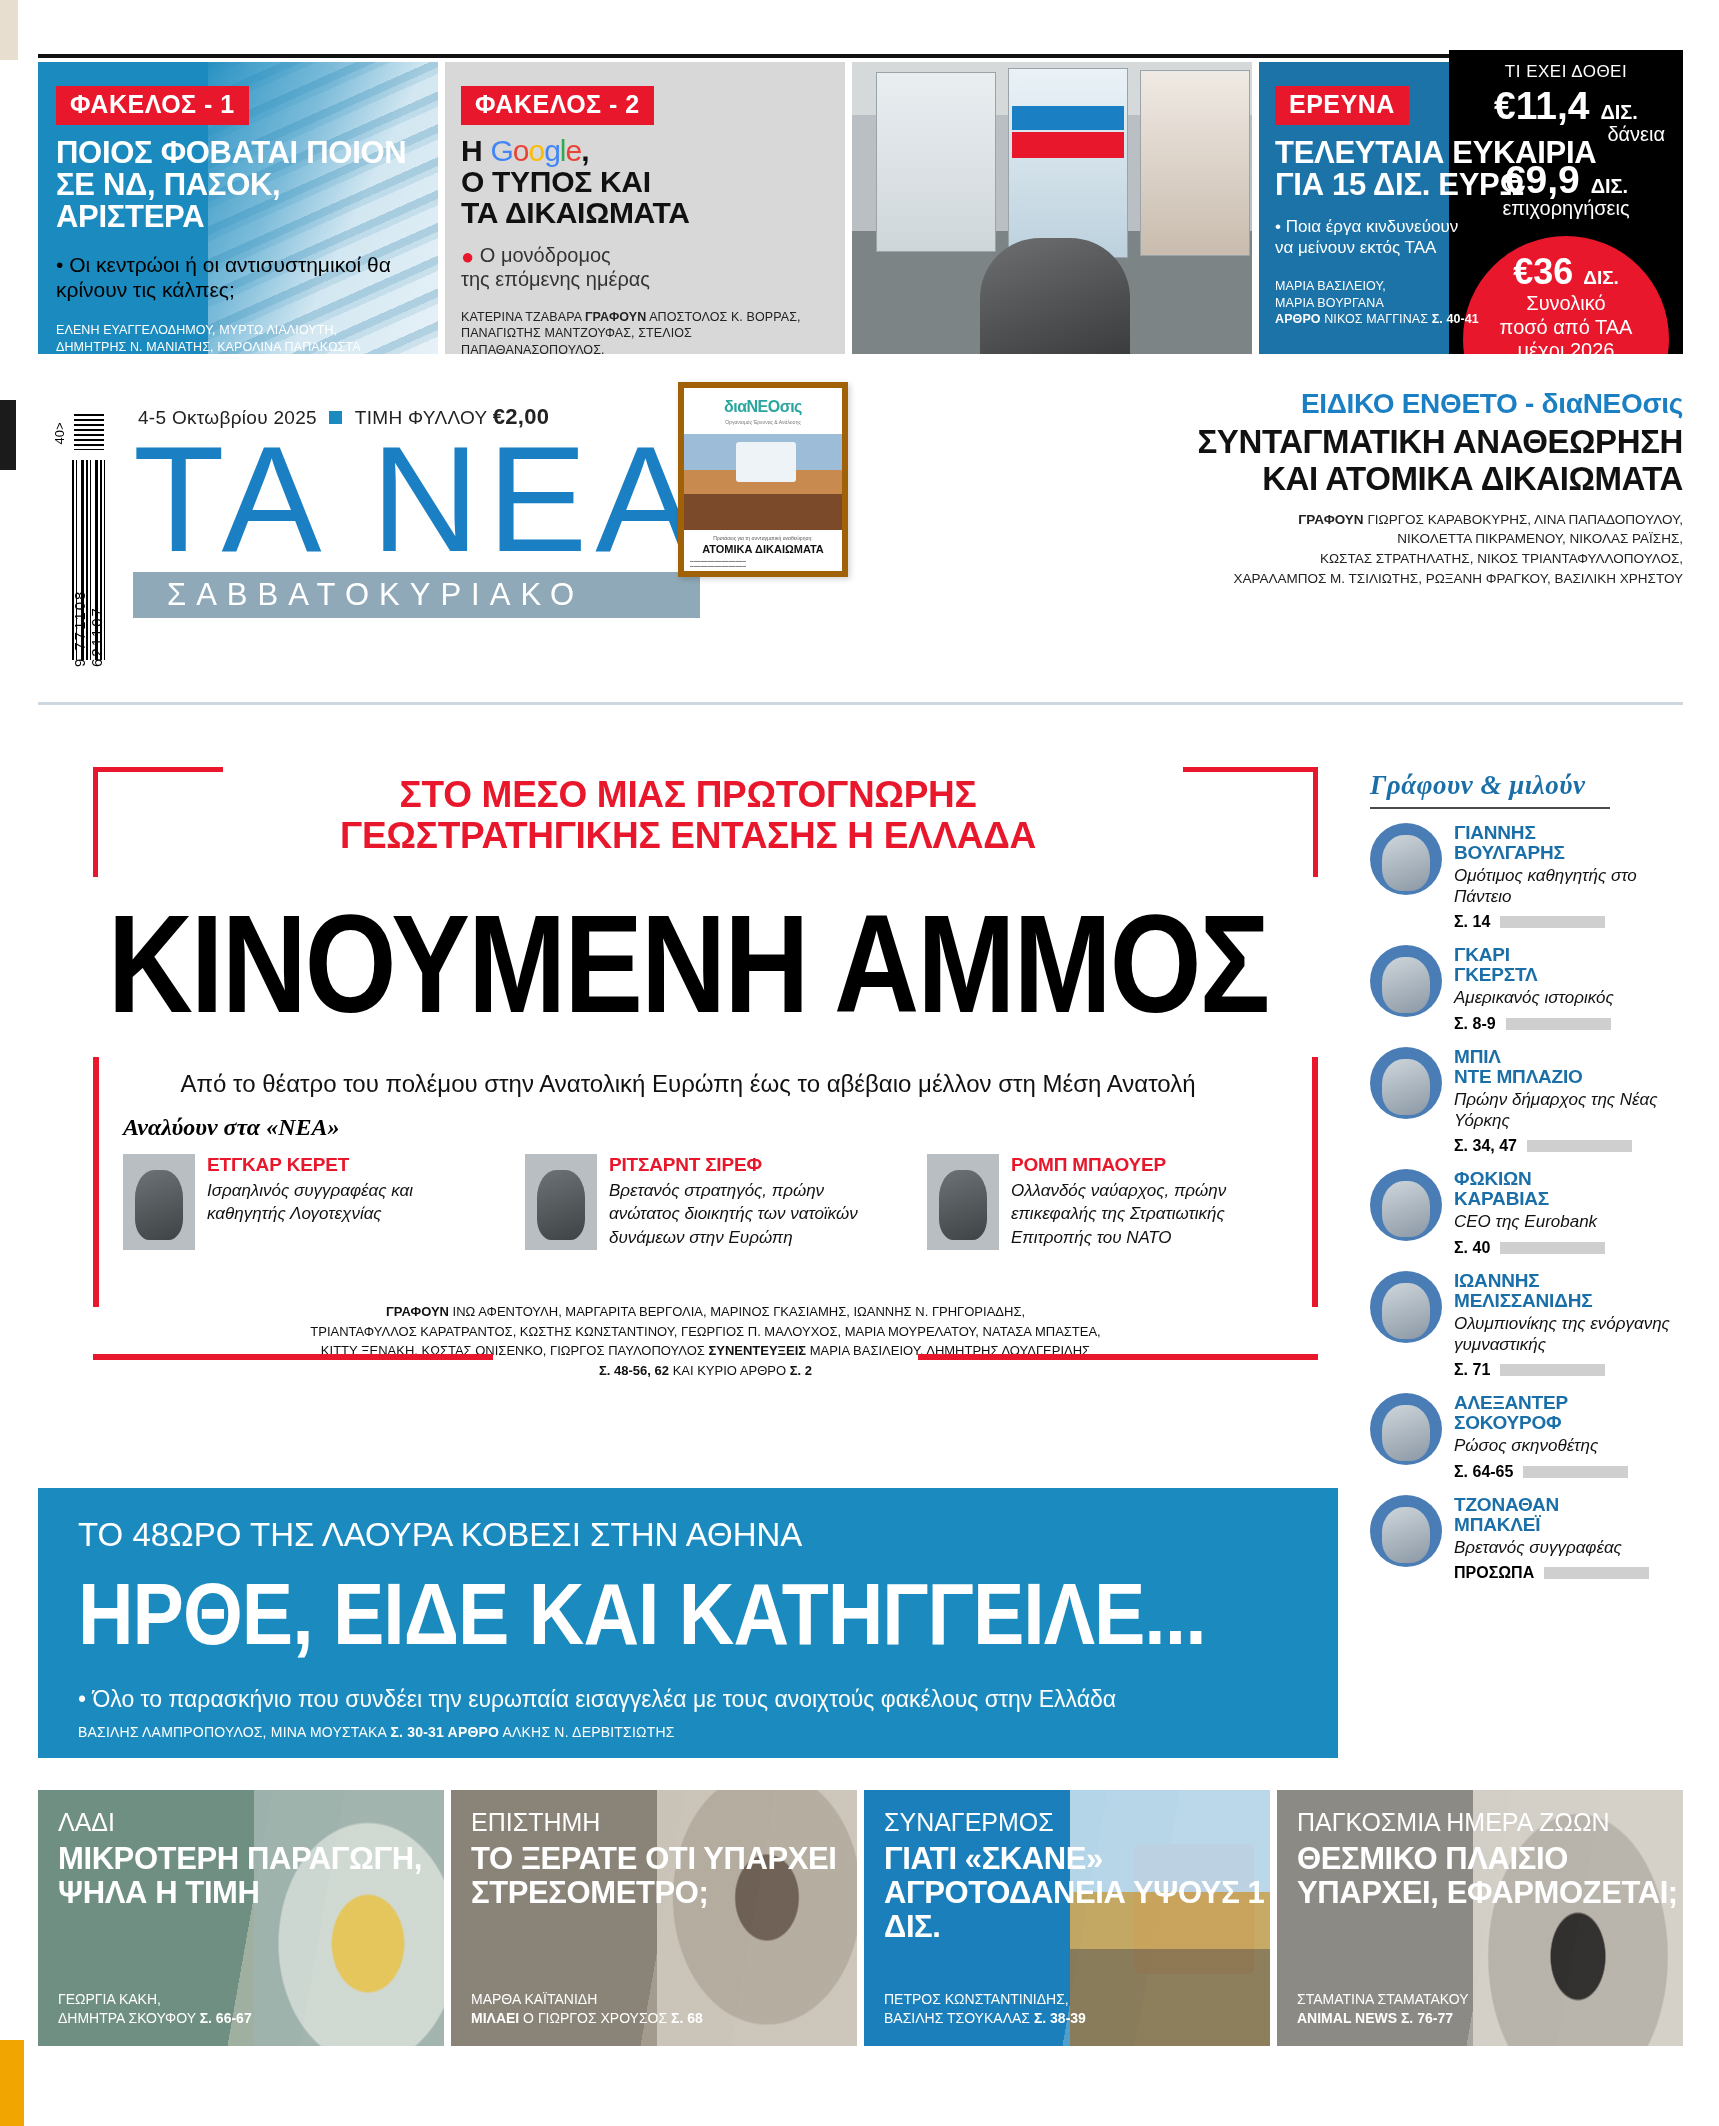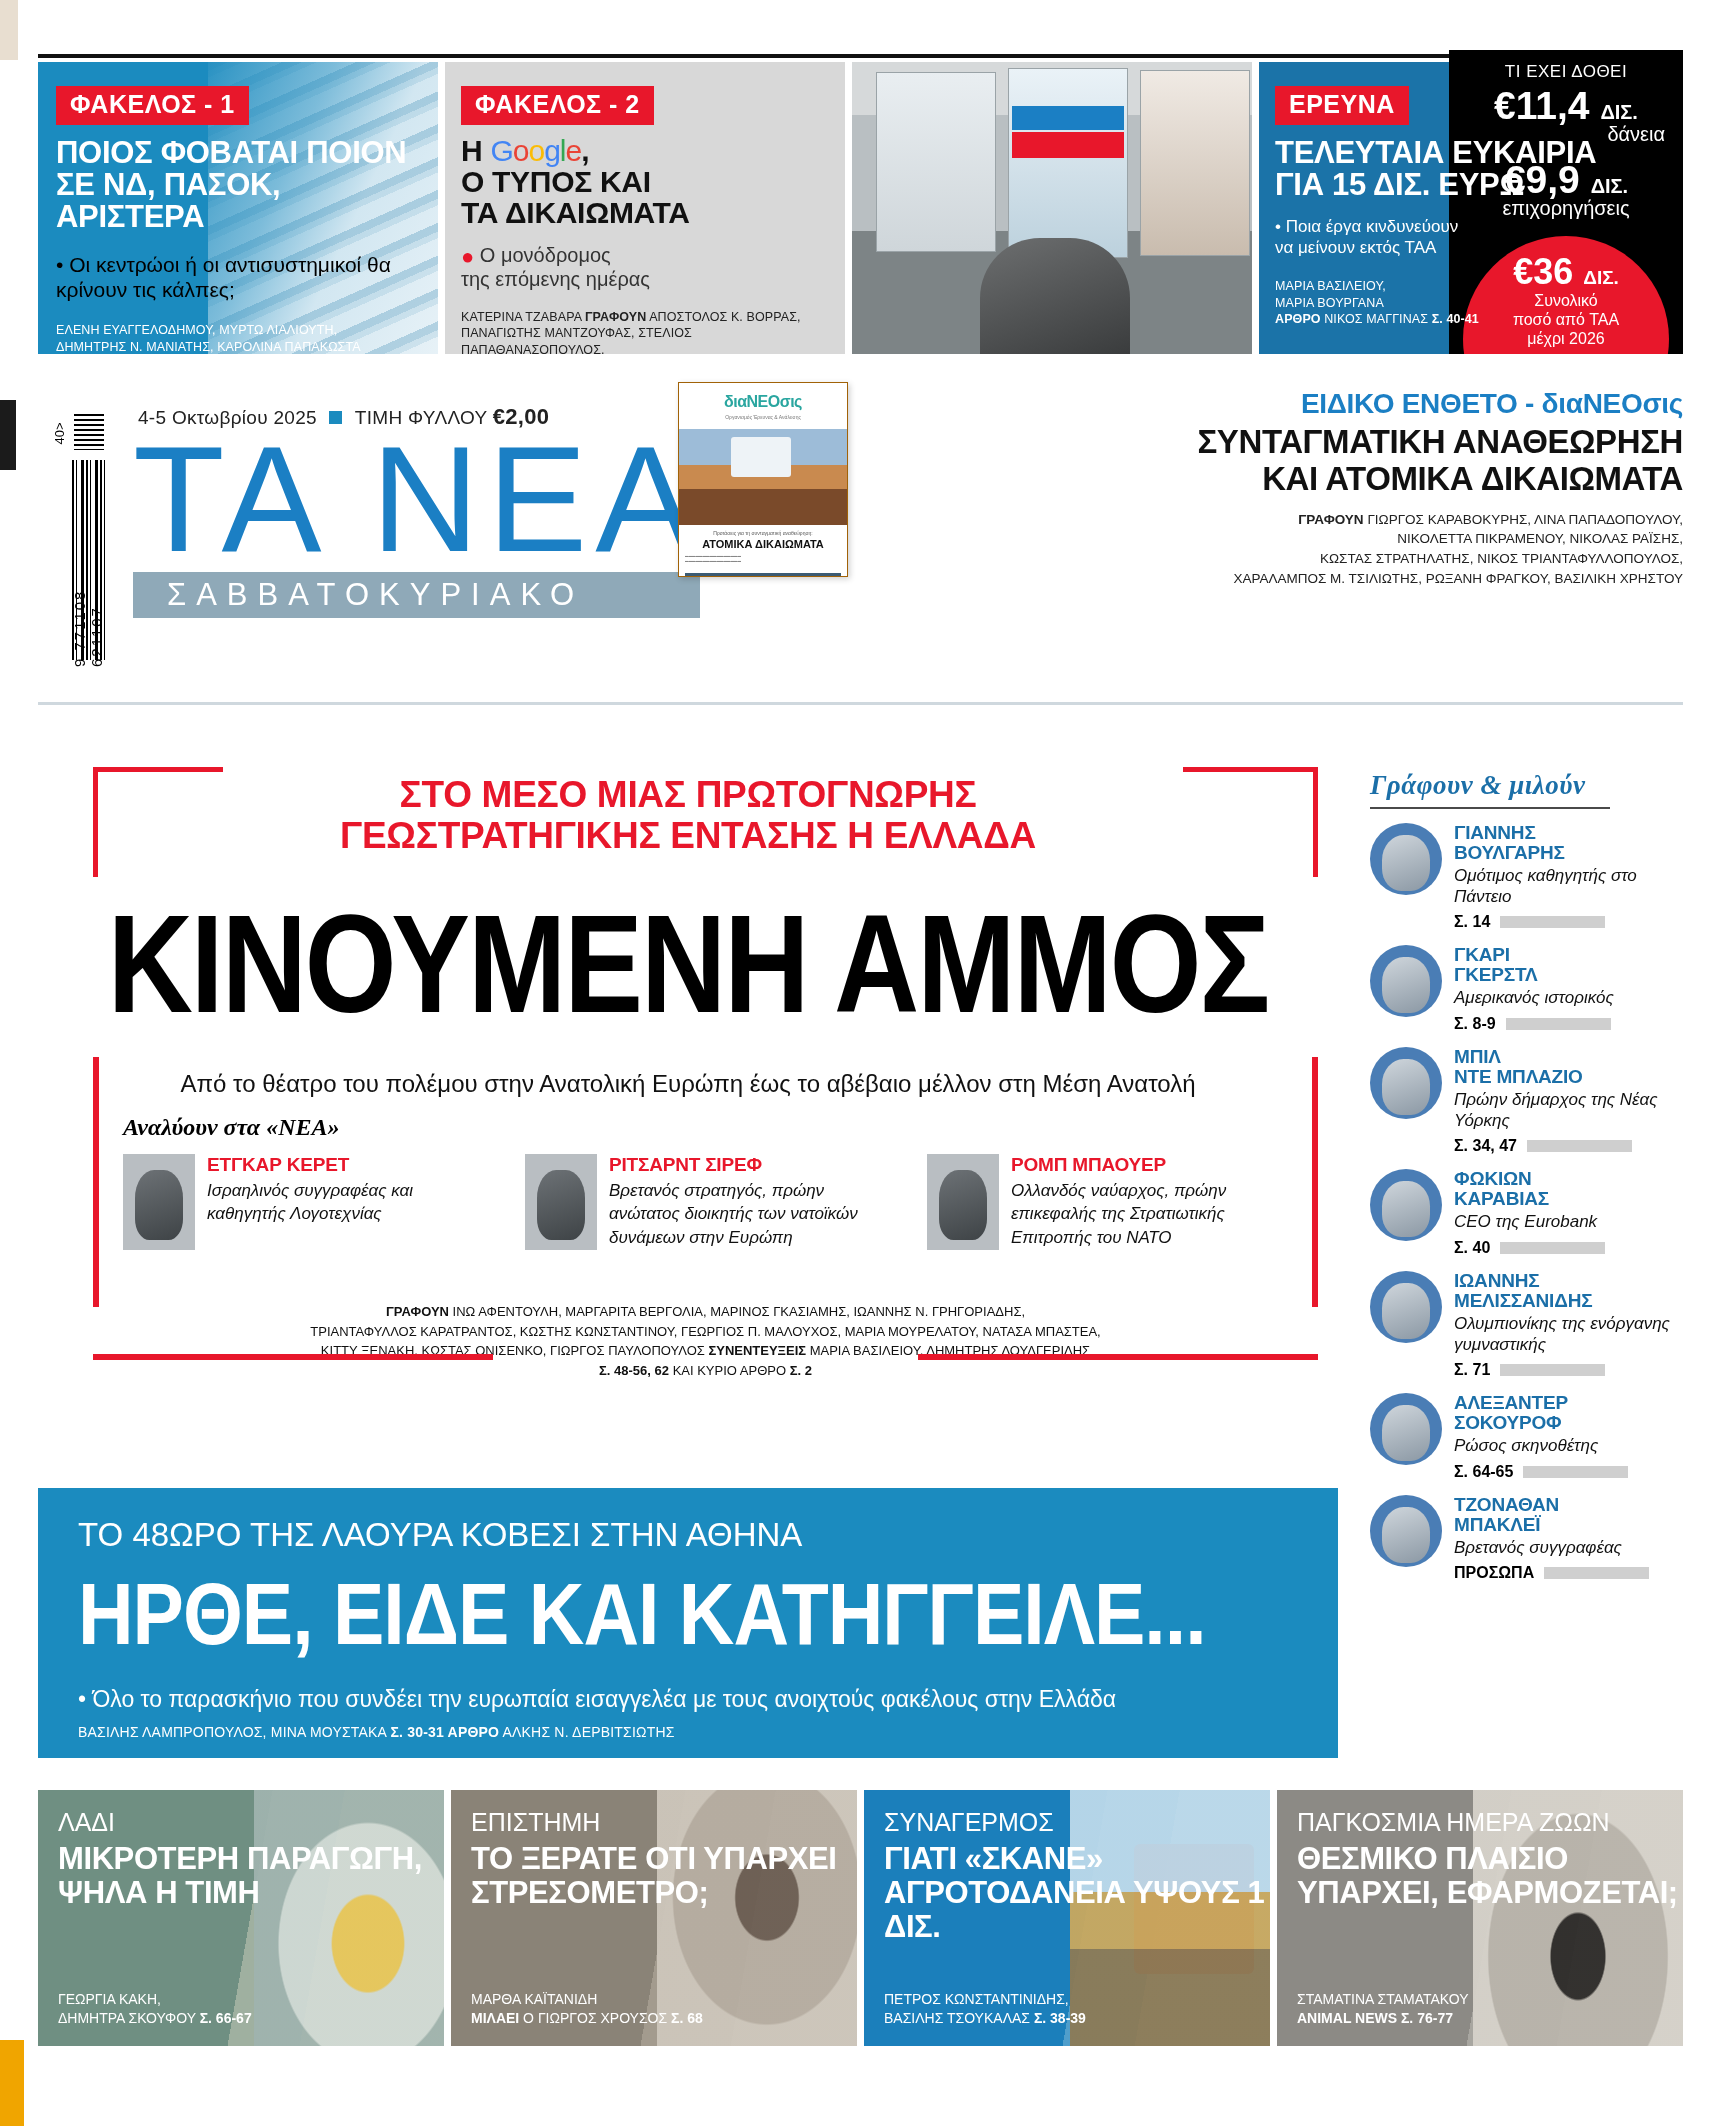--- a/index.html
+++ b/index.html
@@ -67,21 +67,21 @@
   
   .blackbox { position:absolute; left:1449px; top:50px; width:234px; height:304px; background:#000; overflow:hidden; }
   .bb-title { color:#fff; font-size:17px; text-align:center; padding-top:12px; letter-spacing:.5px;}
   .bb-fig { color:#fff; text-align:center; font-weight:bold; font-size:39px; margin-top:4px; line-height:1;}
   .bb-fig small{font-size:20px;}
   .bb-lbl { color:#fff; text-align:right; font-size:20px; padding-right:18px; margin-top:-2px;}
   .bb-lbl.c{text-align:center;padding-right:0;}
   .bb-circle { position:absolute; left:14px; top:186px; width:206px; height:206px; background:#e8172b; border-radius:50%; }
   .bb-circle .cf { color:#fff; text-align:center; font-weight:bold; font-size:36px; padding-top:18px; line-height:1;}
   .bb-circle .cf small{font-size:19px;}
-  .bb-circle .cl { color:#fff; text-align:center; font-size:16px; line-height:1.18; margin-top:2px;}
+  .bb-circle .cl { color:#fff; text-align:center; font-size:20px; line-height:1.18; margin-top:2px;}
 
   
   .masthead { position:absolute; left:38px; top:372px; width:1645px; height:372px; }
   .dateline { position:absolute; left:100px; top:32px; font-size:19px; color:#222; letter-spacing:.3px;}
   .dateline .sq { display:inline-block;width:13px;height:13px;background:#1b8bbf;margin:0 8px 0 6px;}
   .dateline b { font-weight:bold; font-size:22px;}
   .logo { position:absolute; left:95px; top:52px; font-size:150px; font-weight:normal;
           color:#1b7fc4; letter-spacing:8px; line-height:1; }
   .logobar { position:absolute; left:95px; top:200px; width:567px; height:46px; background:#8fa9b8; }
   .logobar span { color:#fff; font-size:31px; letter-spacing:10px; line-height:46px; padding-left:34px;}
@@ -91,21 +91,21 @@
   .bc-col { position:absolute; left:18px; top:48px; width:34px; height:200px;
      background:repeating-linear-gradient(to right,#000 0 2px,#fff 2px 4px,#000 4px 5px,#fff 5px 9px,#000 9px 12px,#fff 12px 14px); }
   .bc-num { position:absolute; left:-36px; top:168px; width:140px; font-size:15px; transform:rotate(-90deg); letter-spacing:2px;}
   .bc-sm { position:absolute; left:20px; top:2px; width:30px; height:36px;
      background:repeating-linear-gradient(to bottom,#000 0 2px,#fff 2px 5px); }
   .bc-sm-num { position:absolute; left:-6px; top:14px; font-size:13px; transform:rotate(-90deg);}
 
   
   .insert { position:absolute; left:640px; top:10px; width:1005px; height:205px; }
   .ins-cover { position:absolute; left:0; top:0; width:170px; height:195px; background:#fff;
-               border:1px solid #a16207; box-shadow:2px 2px 6px rgba(0,0,0,.18); overflow:hidden;}
+               border:6px solid #a16207; box-shadow:2px 2px 6px rgba(0,0,0,.18); overflow:hidden;}
   .ins-cover .ic-top { height:46px; background:#fff; text-align:center; padding-top:10px;}
   .ins-cover .ic-logo { font-size:16px; color:#2aa6a0; font-weight:bold; letter-spacing:-.5px;}
   .ins-cover .ic-tag { font-size:5px; color:#777; margin-top:3px;}
   .ins-cover .ic-img { height:96px;
       background:linear-gradient(#9dbcd8 0 38%, #c98a4f 38% 62%, #7a4a2a 62% 100%);
       position:relative;}
   .ins-cover .ic-img:after{content:"";position:absolute;left:52px;top:8px;width:60px;height:40px;background:#eef3f7;border-radius:3px;}
   .ins-cover .ic-cap { font-size:5px; text-align:center; color:#555; margin-top:5px;}
   .ins-cover .ic-ttl { font-size:11px; font-weight:bold; text-align:center; margin-top:2px; color:#111;}
   .ins-cover .ic-body { font-size:3.5px; color:#888; padding:4px 6px; line-height:1.5;}

